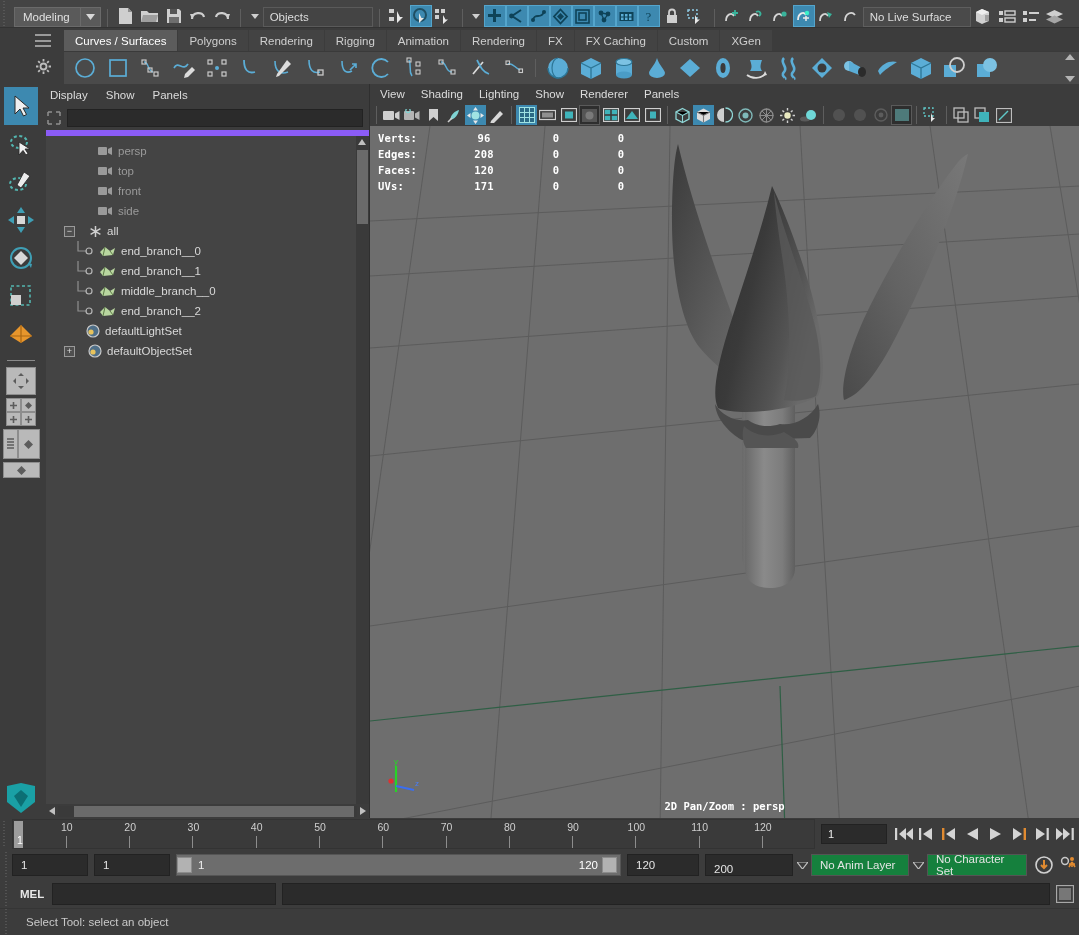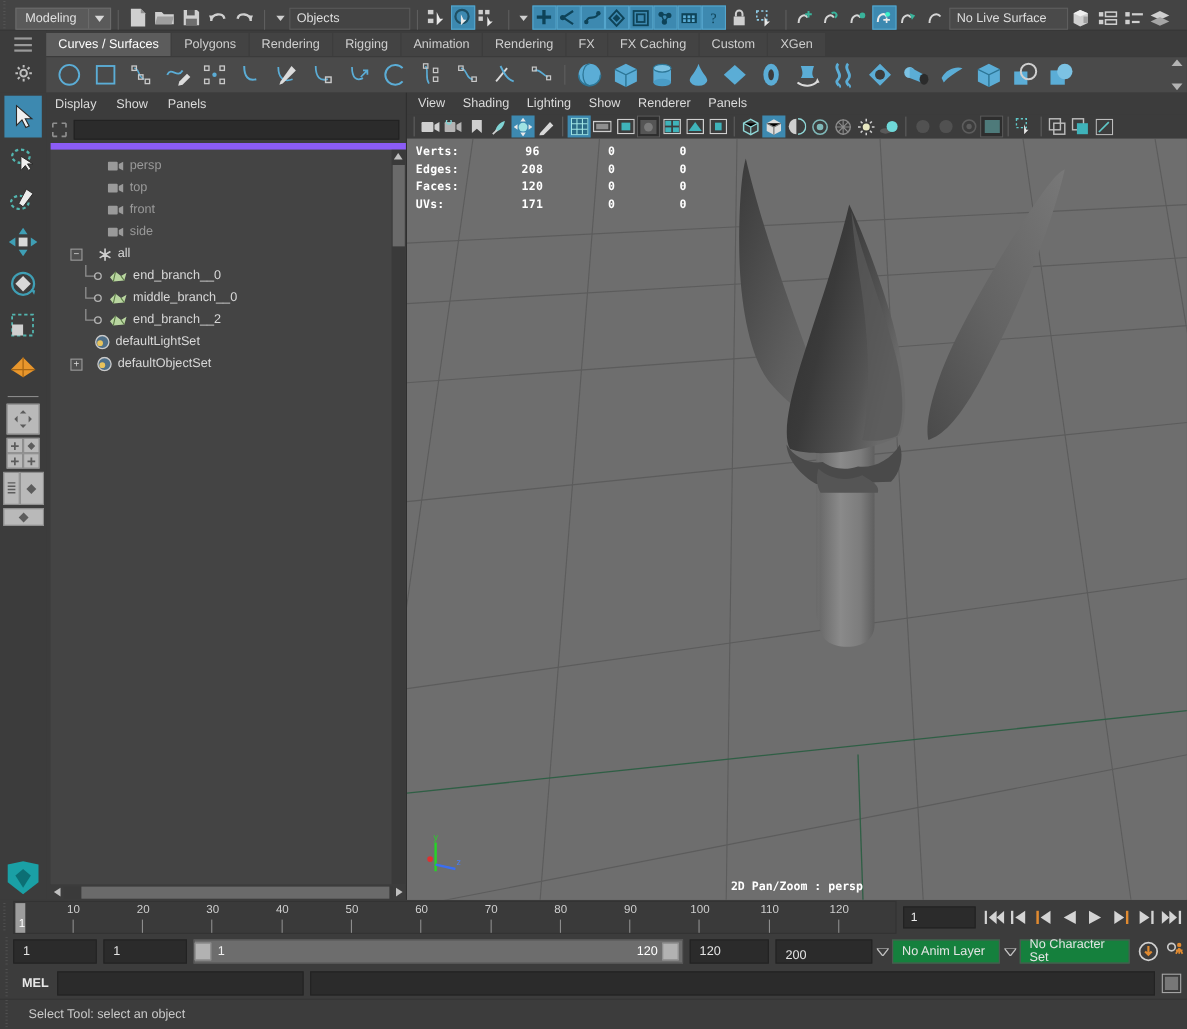--- a/index.html
+++ b/index.html
@@ -28,21 +28,21 @@
   .ticon{ width:24px; height:22px; display:flex; align-items:center; justify-content:center;
           flex:0 0 24px; }
   .ticon.bx{ width:22px; height:22px; flex:0 0 22px; }
   .ticon.on{ background:#3d89b0; border:1px solid #54a5cc; }
   .objfield{ height:20px; width:110px; background:#444; border:1px solid #5a5a5a; display:flex;
              align-items:center; padding:0 6px; color:#ddd; font-size:11.5px; }
   .livefield{ height:20px; min-width:108px; background:#4a4a4a; border:1px solid #5e5e5e;
               display:flex; align-items:center; padding:0 6px; color:#ddd; font-size:11.5px; }
 
   
-  .shelfwrap{ flex:0 0 56px; background:#3c3c3c; display:flex; }
+  .shelfwrap{ flex:0 0 56px; background:#3c3c3c; display:flex;margin-left:22px; }
   .shelfleft{ width:42px; flex:0 0 42px; background:#3c3c3c;
               display:flex; flex-direction:column; align-items:center; }
   .shelfleft .burger{ margin-top:6px; width:16px; height:13px; display:flex; flex-direction:column;
               justify-content:space-between; }
   .shelfleft .burger i{ display:block; height:2px; background:#9a9a9a; }
   .shelfleft .gear{ margin-top:11px; }
   .shelfright{ flex:1; display:flex; flex-direction:column; }
   .tabs{ height:23px; display:flex; align-items:flex-end; background:#3c3c3c; }
   .tab{ height:21px; padding:0 11px; display:flex; align-items:center; font-size:11.5px;
         color:#cfcfcf; background:#434343; margin-right:1px; }
@@ -824,20 +824,36 @@
               </span>
             <span style="margin-right:5px;">
               <svg width="17" height="12" viewBox="0 0 17 12">
                   <path d="M1 7 L6 2 L11 6 L16 3 L14 10 L4 11 Z" fill="#b9d6a0"></path>
                   <path d="M6 2 L4 11 M11 6 L14 10" stroke="#5a7a45" stroke-width="1"></path>
                 </svg>
               </span>
             <span>end_branch__0</span>
           </div>
 
+          <div class="row">
+            <span class="indent" style="width:24px"></span>
+            <span style="margin-right:3px;">
+              <svg width="22" height="20" viewBox="0 0 22 20">
+                  <path d="M4 0 v10 h9" stroke="#8f8f8f" stroke-width="1.2" fill="none"></path>
+                  <circle cx="15" cy="10" r="3" fill="none" stroke="#b4b4b4" stroke-width="1.2"></circle>
+                </svg>
+              </span>
+            <span style="margin-right:5px;">
+              <svg width="17" height="12" viewBox="0 0 17 12">
+                  <path d="M1 7 L6 2 L11 6 L16 3 L14 10 L4 11 Z" fill="#b9d6a0"></path>
+                  <path d="M6 2 L4 11 M11 6 L14 10" stroke="#5a7a45" stroke-width="1"></path>
+                </svg>
+              </span>
+            <span>end_branch__1</span>
+          </div>
 
           <div class="row">
             <span class="indent" style="width:24px"></span>
             <span style="margin-right:3px;">
               <svg width="22" height="20" viewBox="0 0 22 20">
                   <path d="M4 0 v10 h9" stroke="#8f8f8f" stroke-width="1.2" fill="none"></path>
                   <circle cx="15" cy="10" r="3" fill="none" stroke="#b4b4b4" stroke-width="1.2"></circle>
                 </svg>
               </span>
             <span style="margin-right:5px;">

